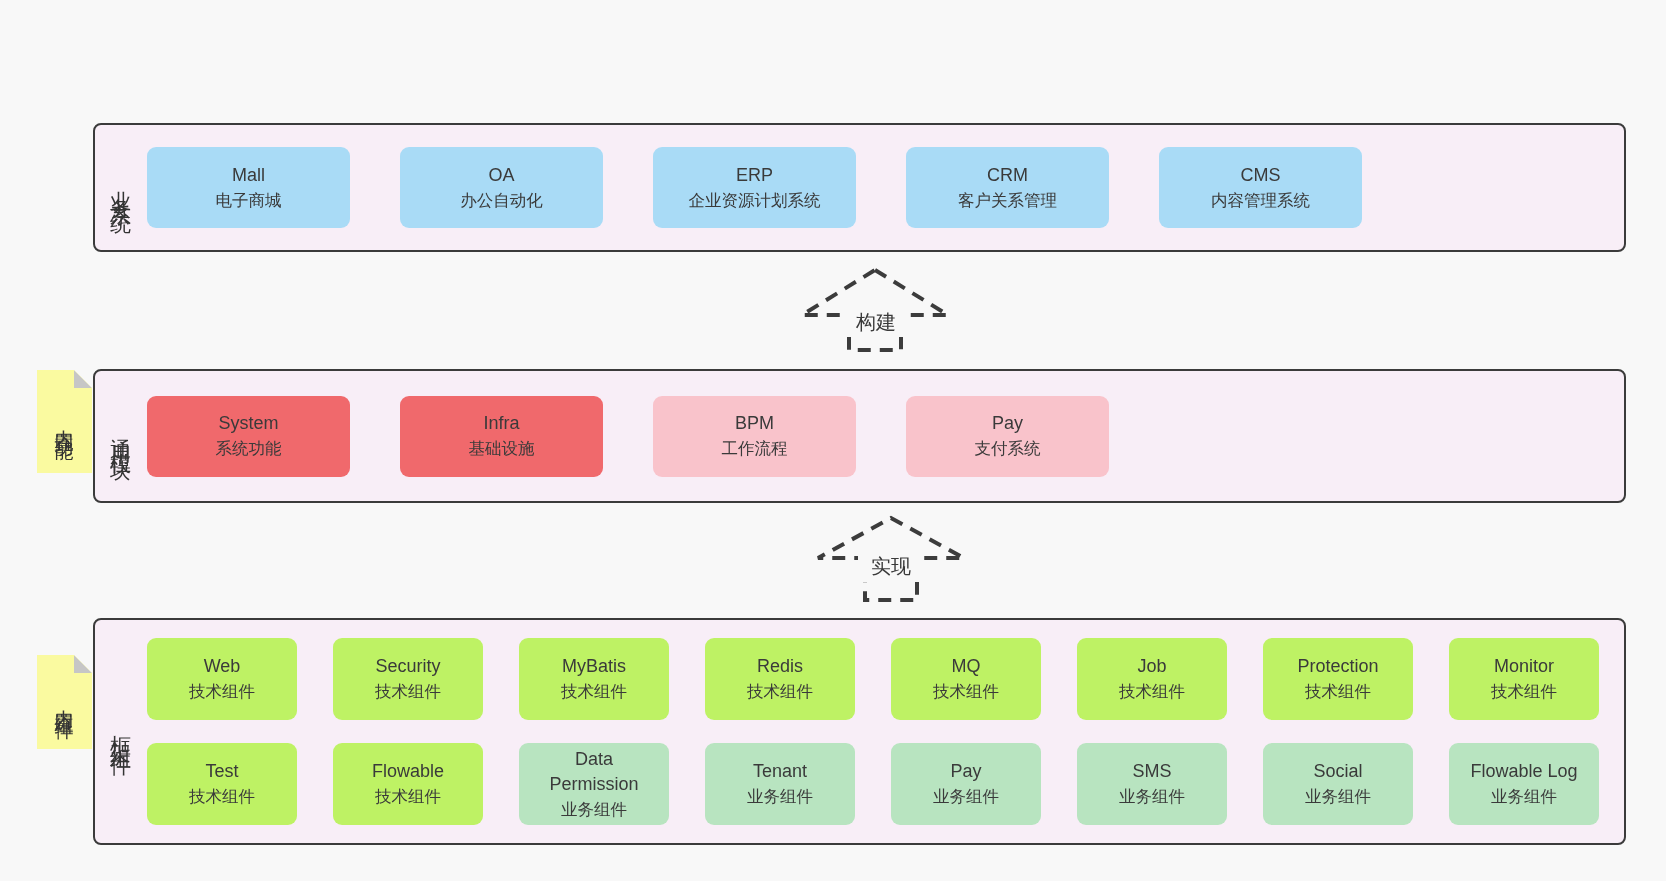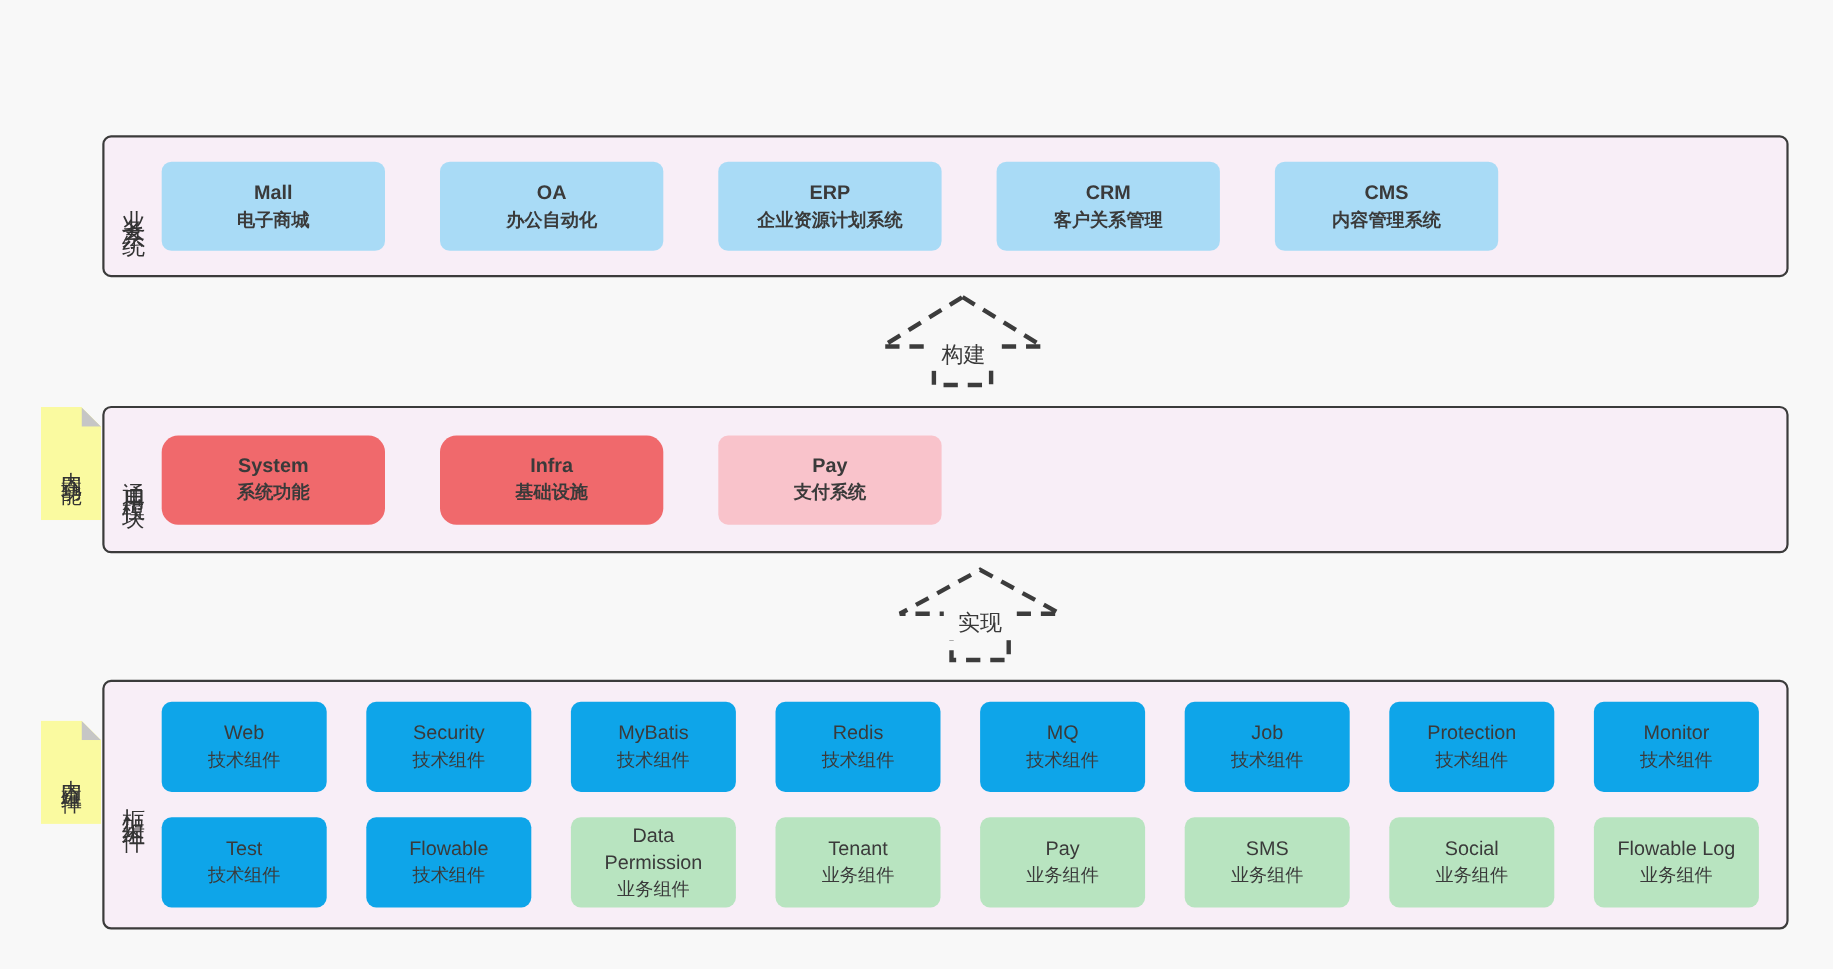--- a/index.html
+++ b/index.html
@@ -22,26 +22,26 @@
   .boxes{flex:1;display:flex;align-items:center;gap:50px;}
   .rows{flex:1;display:flex;flex-direction:column;justify-content:center;gap:23px;}
   .row{display:flex;gap:36px;align-items:center;}
   .box{
     border-radius:9px;display:flex;flex-direction:column;
     align-items:center;justify-content:center;text-align:center;
     line-height:25px;
   }
   .box .en{font-size:18px;white-space:pre-line;}
   .box .zh{font-size:16.5px;}
-  .w203{width:203px;height:81px;font-weight:bold;}
+  .w203{width:203px;height:81px;}
   .w150{width:150px;height:82px;}
   .blue{background:#a9dbf6;}
-  .red{background:#f0696c;border-radius:15px;}
+  .red{background:#f0696c;}
   .pink{background:#f9c3cb;}
-  .green{background:#0ea5e9;}
+  .green{background:#bef264;}
   .lgreen{background:#b8e4c0;}
   .sticky{
     position:absolute;width:55px;background:#fafaa0;
     display:flex;align-items:center;justify-content:center;
     clip-path:polygon(0 0, calc(100% - 18px) 0, 100% 18px, 100% 100%, 0 100%);
   }
   .sticky .fold{
     position:absolute;top:0;right:0;width:18px;height:18px;
     background:#c6c6c6;
     clip-path:polygon(0 0, 100% 100%, 0 100%);
@@ -87,20 +87,24 @@
 <div class="band" style="top:369px;height:130px;">
   <div class="band-label">通用模块</div>
   <div class="boxes">
     <div class="box w203 red">
       <span class="en">System</span>
       <span class="zh">系统功能</span>
     </div>
     <div class="box w203 red">
       <span class="en">Infra</span>
       <span class="zh">基础设施</span>
+    </div>
+    <div class="box w203 pink">
+      <span class="en">BPM</span>
+      <span class="zh">工作流程</span>
     </div>
     <div class="box w203 pink">
       <span class="en">Pay</span>
       <span class="zh">支付系统</span>
     </div>
   </div>
 </div>
 
 <div class="band" style="top:618px;height:223px;">
   <div class="band-label">框架组件</div>

